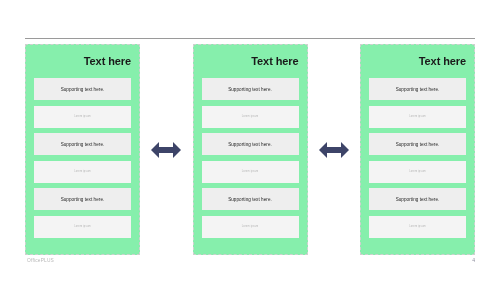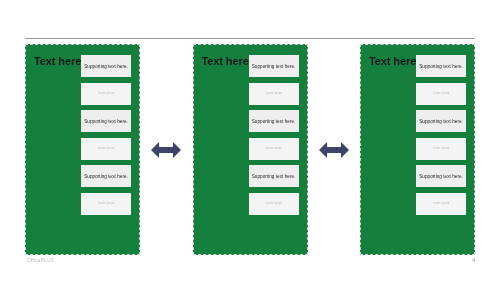--- a/index.html
+++ b/index.html
@@ -40,24 +40,24 @@
     height: 211px;
     display: flex;
     justify-content: space-between;
     align-items: stretch;
   }
 
   .column {
     width: 115px;
     box-sizing: border-box;
     border: 1px dashed #d0d0d0;
-    background: #15803d;
-    display: flex;
-    flex-direction: row;
-    align-items: flex-start;
+    background: #86efac;
+    display: flex;
+    flex-direction: column;
+    align-items: flex-end;
     padding: 10px 8px 8px 8px;
   }
 
   .col-title {
     font-size: 11px;
     font-weight: bold;
     color: #1a1a1a;
     letter-spacing: -0.1px;
     margin-bottom: 11px;
     text-align: center;

